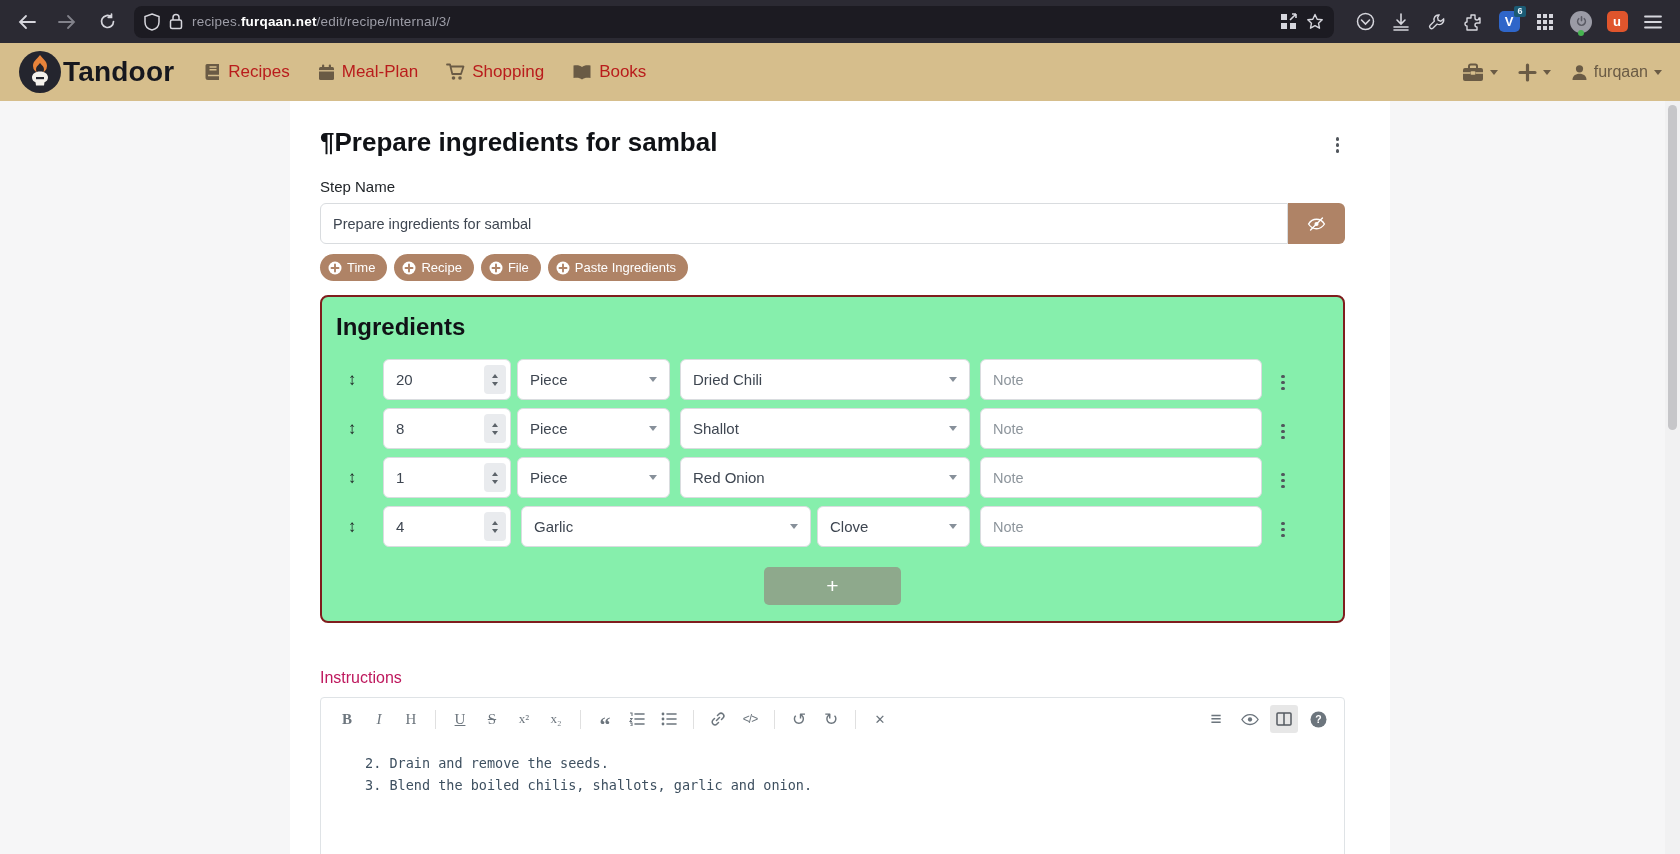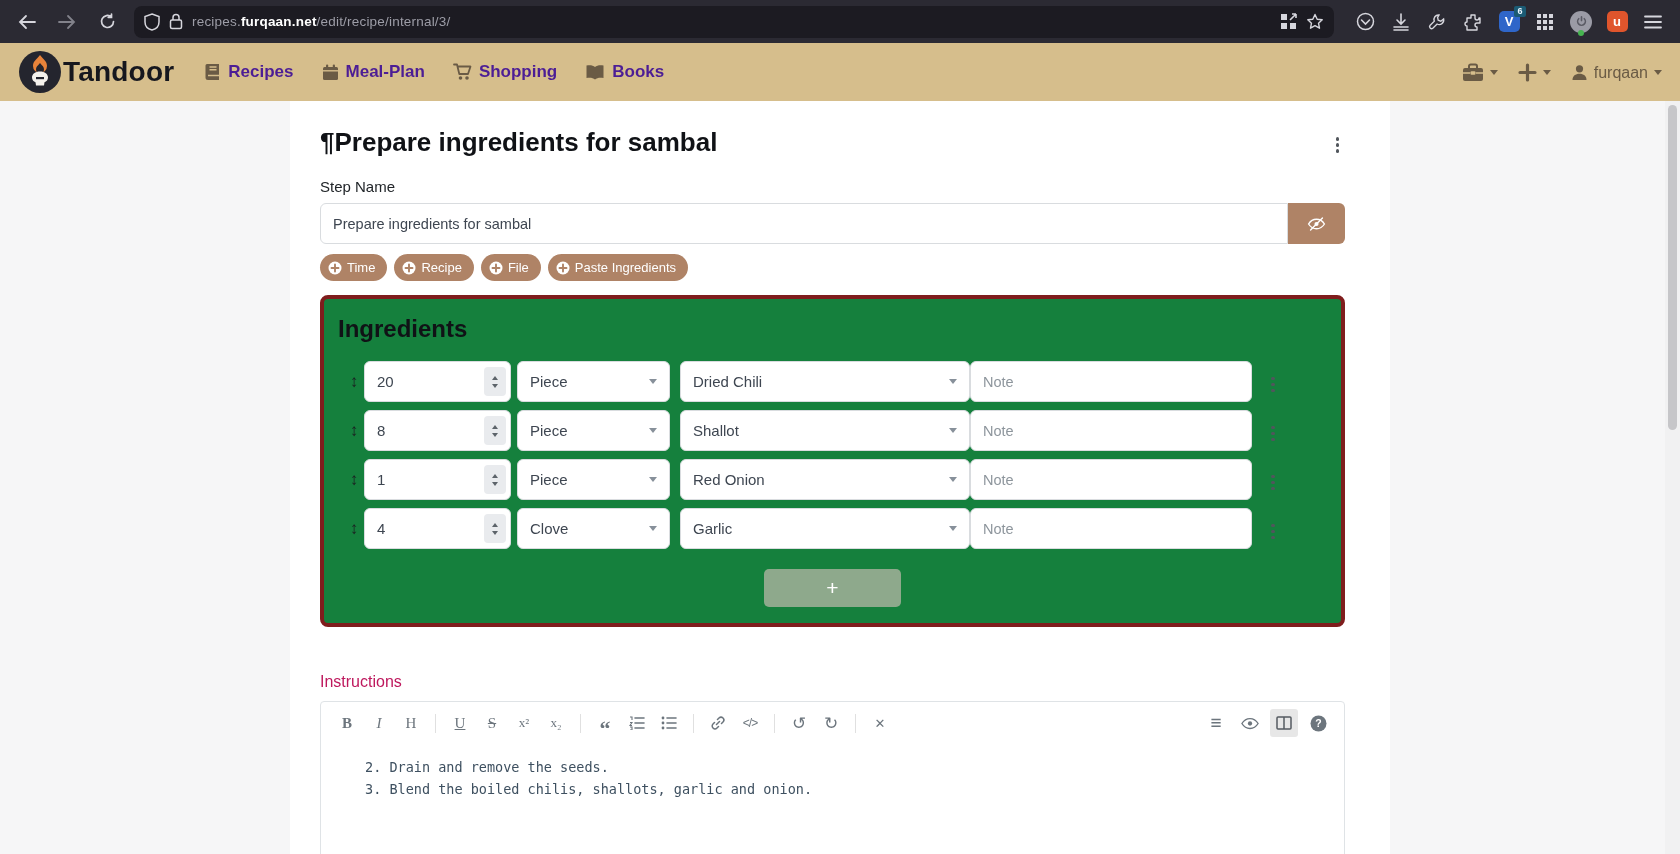--- a/index.html
+++ b/index.html
@@ -21,22 +21,22 @@
   .profile-wrap { position:relative; width:22px; height:22px; }
   .profile-circ { width:22px; height:22px; border-radius:50%; background:#9b9ba6; display:flex; align-items:center; justify-content:center; }
   .profile-dot { position:absolute; bottom:-3px; left:8px; width:6px; height:6px; border-radius:50%; background:#46b450; }
   .ublock { width:21px; height:21px; background:#e0552c; border-radius:5px; color:#fff; font-weight:bold; font-size:13px; display:flex; align-items:center; justify-content:center; }
 
   
   .navbar { height:58px; background:#d6be8c; display:flex; align-items:center; padding:0 18px; }
   .brand { display:flex; align-items:center; gap:1px; cursor:pointer; }
   .brand-name { font-size:28px; font-weight:bold; color:#16171e; letter-spacing:.2px; }
   .nav-items { display:flex; align-items:center; gap:28px; margin-left:30px; }
-  .nav-item { display:flex; align-items:center; gap:7px; color:#4c1d95; font-size:17px; font-weight:700; cursor:pointer; }
-  .nav-right { margin-left:auto; display:flex; align-items:flex-end; gap:20px; color:#6a5b45; }
+  .nav-item { display:flex; align-items:center; gap:7px; color:#b91c1c; font-size:17px; font-weight:400; cursor:pointer; }
+  .nav-right { margin-left:auto; display:flex; align-items:center; gap:20px; color:#6a5b45; }
   .nav-right .grp { display:flex; align-items:center; gap:6px; cursor:pointer; font-size:16px; font-weight:500; }
   .caret-down { width:0; height:0; border-left:4px solid transparent; border-right:4px solid transparent; border-top:5px solid #6a5b45; }
 
   
   .page { position:relative; height:753px; overflow:hidden; }
   .sheet { position:absolute; left:290px; top:0; width:1100px; height:100%; background:#fff; }
   .content { padding:26px 45px 0 30px; }
 
   .step-header { display:flex; align-items:flex-start; }
   .step-title { font-size:26px; font-weight:bold; color:#101216; display:flex; align-items:baseline; }
@@ -45,34 +45,34 @@
 
   .field-label { display:block; font-size:15px; color:#212529; margin:20px 0 8px; }
   .name-row { display:flex; }
   .text-input { height:41px; border:1px solid #d9dcdf; border-radius:6px; padding:0 12px; font-size:14.5px; color:#3e4651; background:#fff; outline:none; font-family:"Liberation Sans",sans-serif; }
   .name-input { flex:1; border-radius:6px 0 0 6px; }
   .eye-btn { width:57px; height:41px; background:#af8366; border:none; border-radius:0 6px 6px 0; display:flex; align-items:center; justify-content:center; cursor:pointer; }
 
   .pill-row { display:flex; gap:7px; margin-top:10px; }
   .pill { display:flex; align-items:center; gap:5px; background:#af8366; color:#fff; border:none; border-radius:14px; height:27px; padding:0 12px 0 8px; font-size:13px; font-family:"Liberation Sans",sans-serif; cursor:pointer; }
 
-  .card { margin-top:14px; background:#15803d; border:4px solid #7f1d1d; border-radius:8px; padding:16px 0 6px; }
+  .card { margin-top:14px; background:#86efac; border:2px solid #7f1d1d; border-radius:8px; padding:16px 0 6px; }
   .card-title { font-size:24px; font-weight:bold; color:#101216; margin:0 0 18px 14px; }
   .ing-row { display:flex; align-items:center; margin:0 0 8px 0; height:41px; }
   .handle { width:20px; margin-left:20px; text-align:center; font-size:17px; font-weight:bold; color:#1b1e21; cursor:grab; }
-  .amount-wrap { position:relative; width:147px; }
+  .amount-wrap { position:relative; width:128px; margin-left:21px; }
   .amount-input { width:100%; height:41px; border:1px solid #d9dcdf; border-radius:6px; padding:0 34px 0 12px; font-size:15px; color:#3e4651; font-family:"Liberation Sans",sans-serif; outline:none; }
   .spinner { position:absolute; right:5px; top:6px; width:22px; height:29px; background:#e9ebee; border-radius:4px; display:flex; flex-direction:column; align-items:center; justify-content:center; gap:4px; cursor:pointer; }
   .tri-up { width:0; height:0; border-left:3.5px solid transparent; border-right:3.5px solid transparent; border-bottom:4.5px solid #5c636a; }
   .tri-dn { width:0; height:0; border-left:3.5px solid transparent; border-right:3.5px solid transparent; border-top:4.5px solid #5c636a; }
   .select-box { height:41px; background:#fff; border:1px solid #d9dcdf; border-radius:6px; display:flex; align-items:center; padding:0 12px; font-size:15px; color:#3e4651; cursor:pointer; }
   .select-box .sel-caret { margin-left:auto; width:0; height:0; border-left:4.5px solid transparent; border-right:4.5px solid transparent; border-top:5.5px solid #87909a; }
   .unit-box { width:153px; margin-left:6px; }
   .food-box { width:290px; margin-left:10px; }
-  .note-input { width:282px; height:41px; }
+  .note-input { width:282px; height:41px; margin-left:10px; }
   .note-input::placeholder { color:#8d959c; }
   .row-kebab { margin-left:13px; }
   .add-row { display:flex; justify-content:center; margin:20px 0 10px; }
   .add-btn { width:137px; height:38px; background:#8ea98c; border:none; border-radius:5px; color:#fff; font-size:21px; cursor:pointer; font-family:"Liberation Sans",sans-serif; }
 
   .instructions-label { font-size:16px; color:#be185d; margin-top:46px; }
   .editor { margin-top:10px; border:1px solid #dfe3e6; border-radius:4px; min-height:200px; background:#fff; }
   .editor-toolbar { height:42px; display:flex; align-items:center; padding:0 12px; gap:4px; }
   .tb-btn { min-width:28px; height:28px; display:flex; align-items:center; justify-content:center; color:#6c757d; font-size:15px; border-radius:3px; cursor:pointer; }
   .tb-btn.serif { font-family:"Liberation Serif",serif; }
@@ -438,26 +438,26 @@
 
         <div class="ing-row">
           <span class="handle">↕</span>
           <div class="amount-wrap">
             <input class="amount-input" value="4" style="">
             <div class="spinner">
                 <span class="tri-up"></span>
                 <span class="tri-dn"></span>
               </div>
           </div>
+          <div class="select-box food-box">
+              <span>Garlic</span>
+              <span class="sel-caret"></span>
+            </div>
           <div class="select-box unit-box">
               <span>Clove</span>
-              <span class="sel-caret"></span>
-            </div>
-          <div class="select-box food-box">
-              <span>Garlic</span>
               <span class="sel-caret"></span>
             </div>
           <input class="text-input note-input" placeholder="Note" style="">
           <div class="kebab row-kebab">
               <i></i>
               <i></i>
               <i></i>
             </div>
         </div>
 

